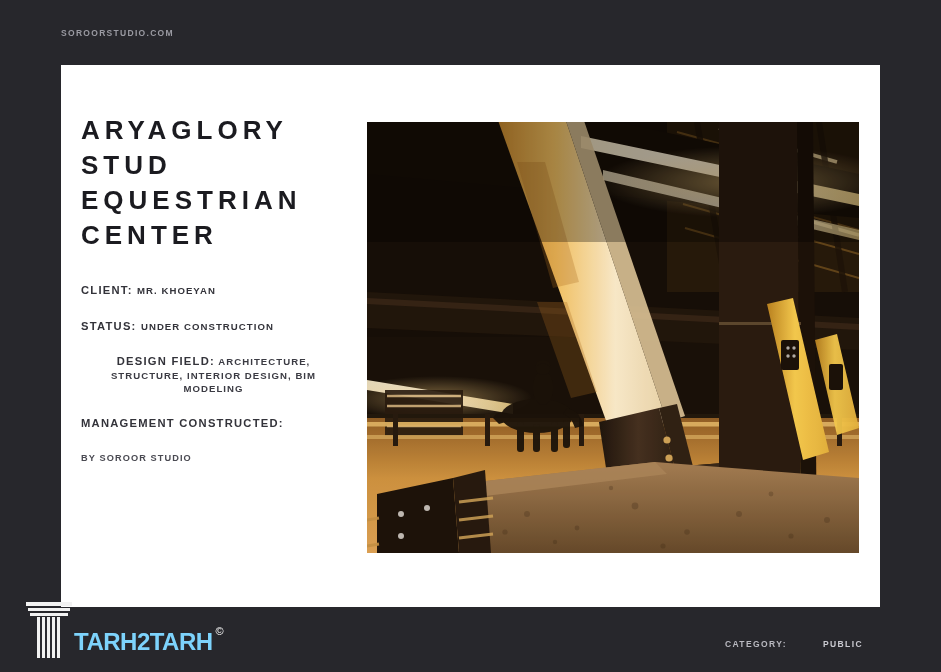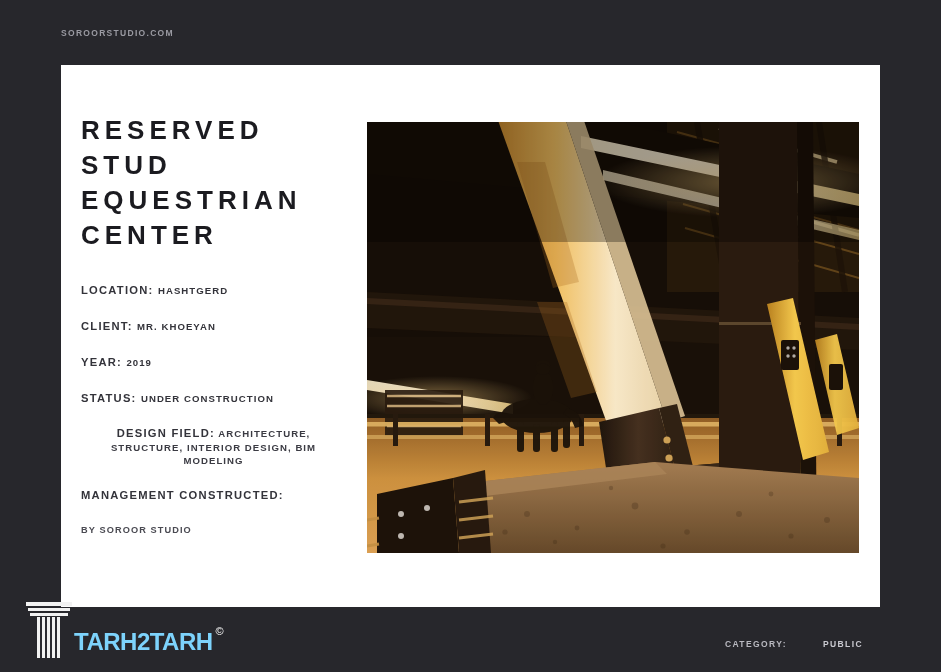--- a/index.html
+++ b/index.html
@@ -222,41 +222,33 @@
 <body>
 
 <div id="page">
 
   <div class="site-url">SOROORSTUDIO.COM</div>
 
   <div class="card">
 
     <div class="info-col">
 
-      <div class="project-title">RESERVED
+      <div class="project-title">ARYAGLORY
 STUD
 EQUESTRIAN
 CENTER</div>
 
       <div class="meta-list">
 
-        <div class="meta-row">
-          <span class="lbl">Location:</span>
-          <span class="val">Hashtgerd</span>
-        </div>
 
         <div class="meta-row">
           <span class="lbl">Client:</span>
           <span class="val">Mr. Khoeyan</span>
         </div>
 
-        <div class="meta-row">
-          <span class="lbl">Year:</span>
-          <span class="val">2019</span>
-        </div>
 
         <div class="meta-row">
           <span class="lbl">Status:</span>
           <span class="val">Under Construction</span>
         </div>
 
         <div class="meta-multiline" style="margin-bottom:20px;text-align:center;">
           <span class="head">Design Field:</span>
           <span>Architecture, Structure, Interior Design, BIM Modeling</span>
         </div>

